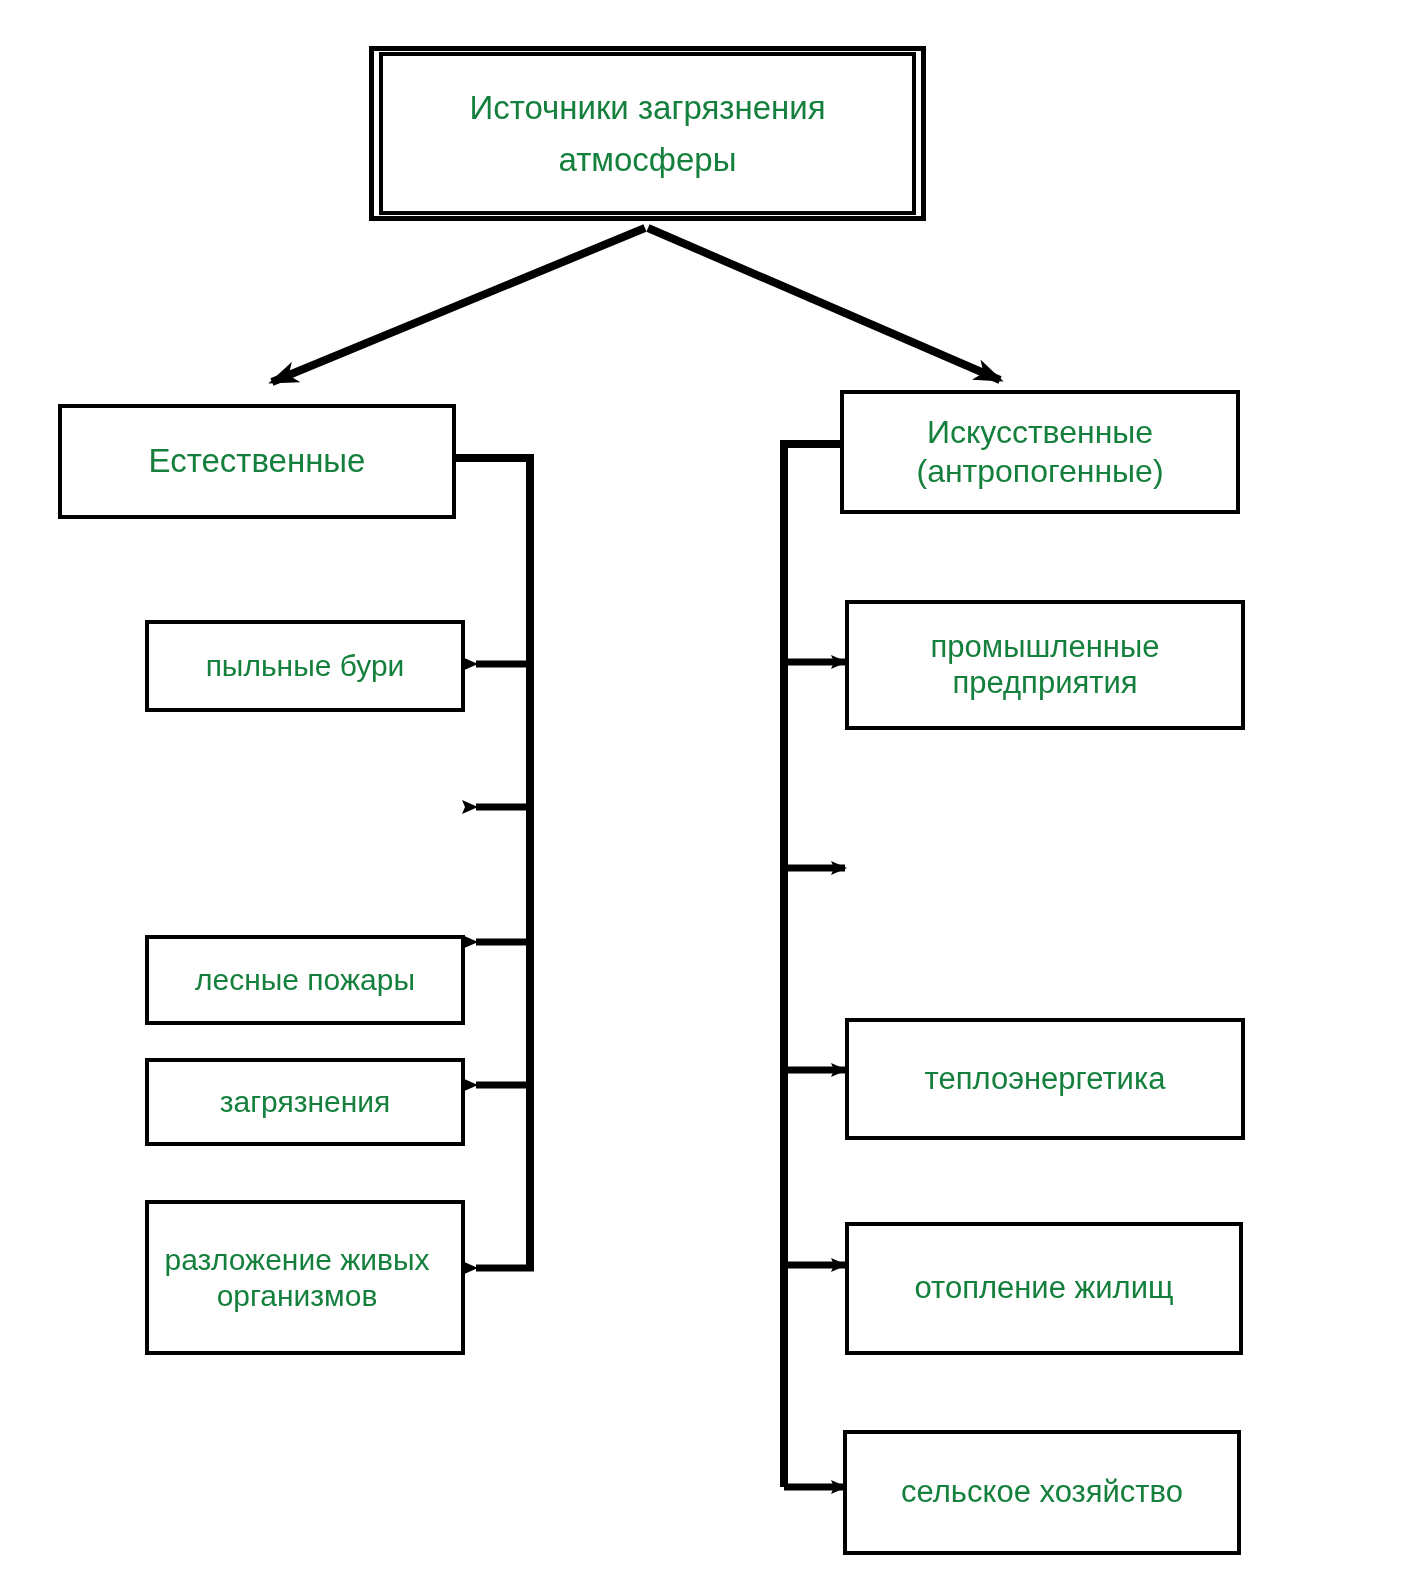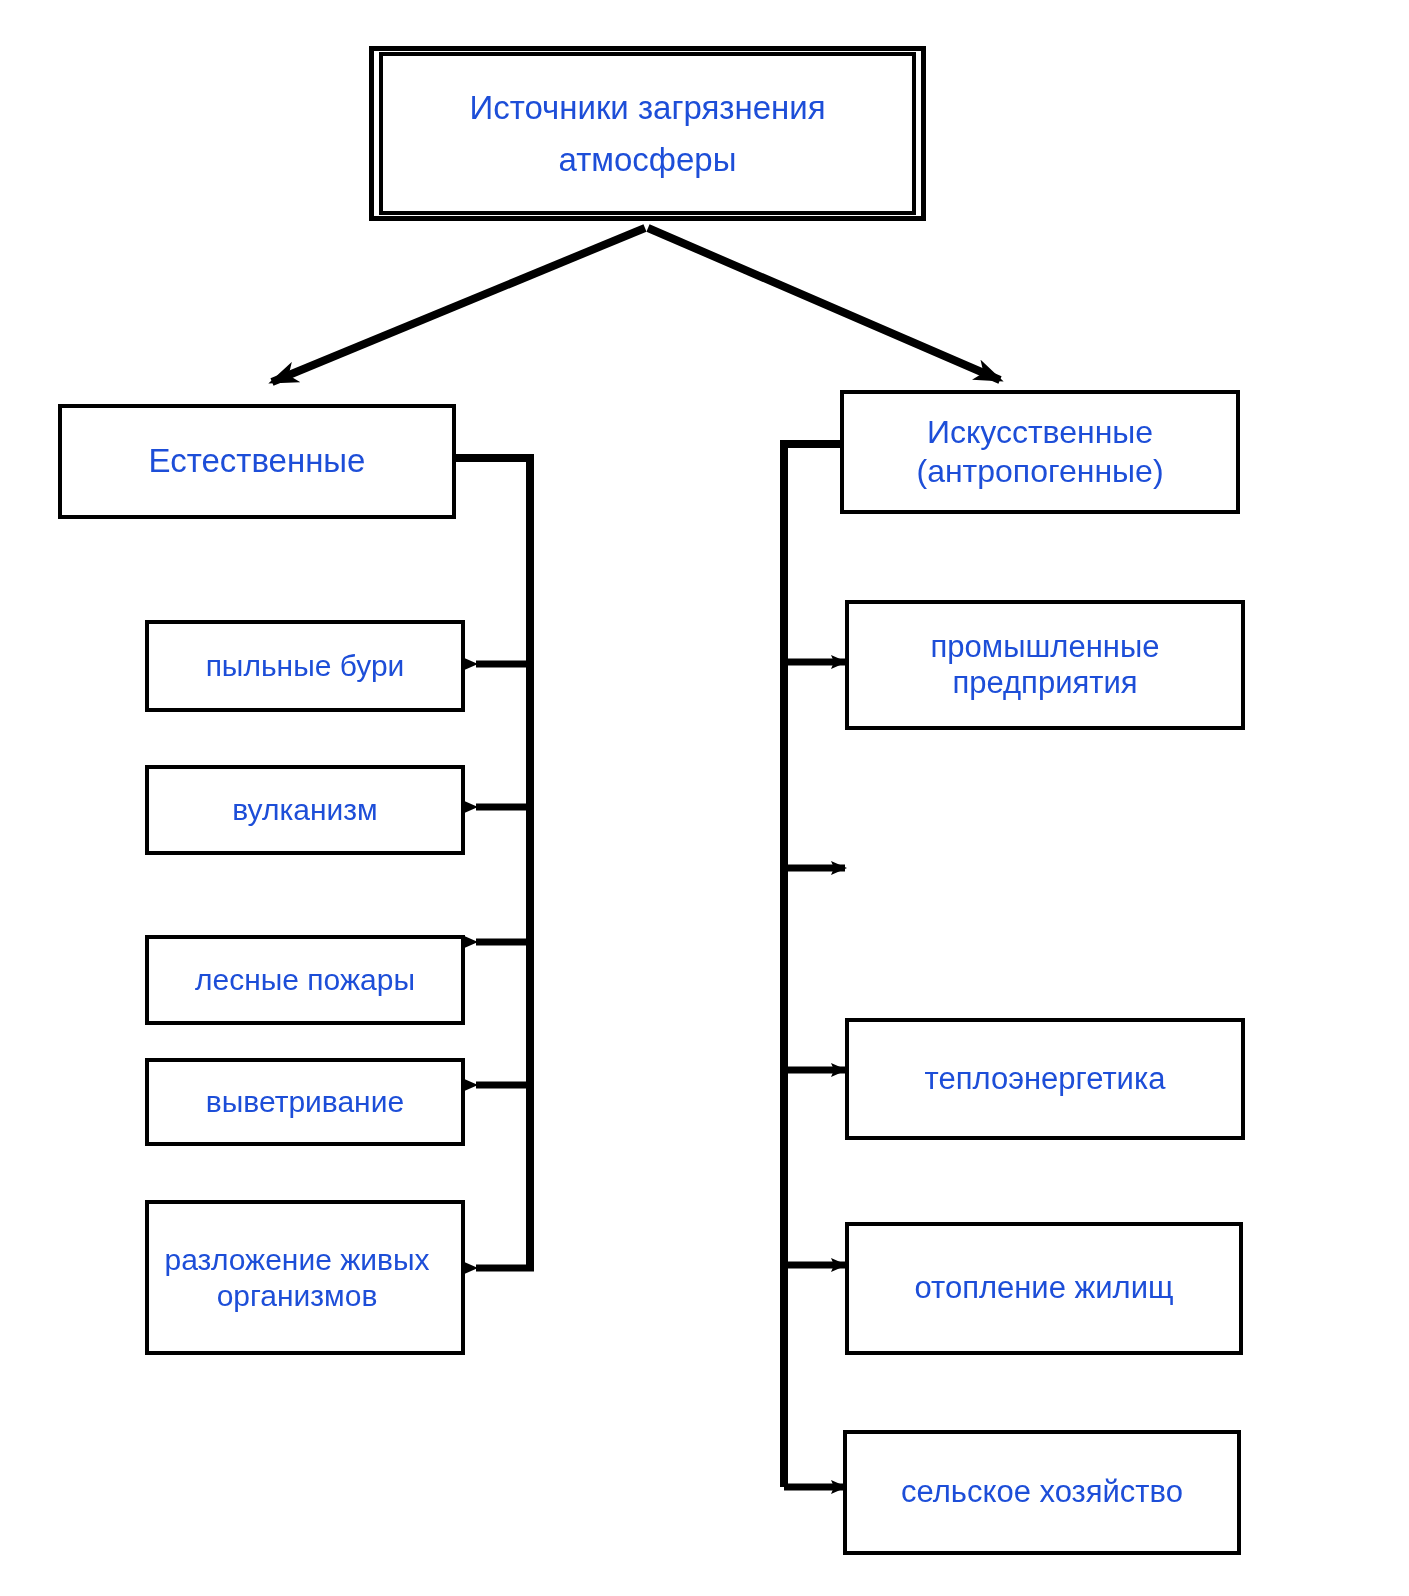--- a/index.html
+++ b/index.html
@@ -29,21 +29,21 @@
     box-sizing: border-box;
     border: 4px solid #000000;
     background: #ffffff;
     display: flex;
     align-items: center;
     justify-content: center;
     text-align: center;
   }
   .node-label {
     font-family: "Liberation Sans", sans-serif;
-    color: #1d4ed8;
+    color: #15803d;
     line-height: 1.18;
     white-space: pre-line;
     display: block;
     width: 100%;
   }
   
   #node-root {
     left: 369px;
     top: 46px;
     width: 557px;
@@ -174,28 +174,25 @@
   </div>
 
   <div class="node" id="node-anthropogenic">
     <span class="node-label">Искусственные
 (антропогенные)</span>
   </div>
 
   <div class="node leaf-left" id="leaf-dust">
     <span class="node-label">пыльные бури</span>
   </div>
-  <div class="node leaf-left" id="leaf-volcano">
-    <span class="node-label">вулканизм</span>
-  </div>
   <div class="node leaf-left" id="leaf-fires">
     <span class="node-label">лесные пожары</span>
   </div>
   <div class="node leaf-left" id="leaf-weather">
-    <span class="node-label">выветривание</span>
+    <span class="node-label">загрязнения</span>
   </div>
   <div class="node leaf-left" id="leaf-decomp">
     <span class="node-label">разложение живых
 организмов</span>
   </div>
 
   <div class="node leaf-right" id="leaf-industry">
     <span class="node-label">промышленные
 предприятия</span>
   </div>

